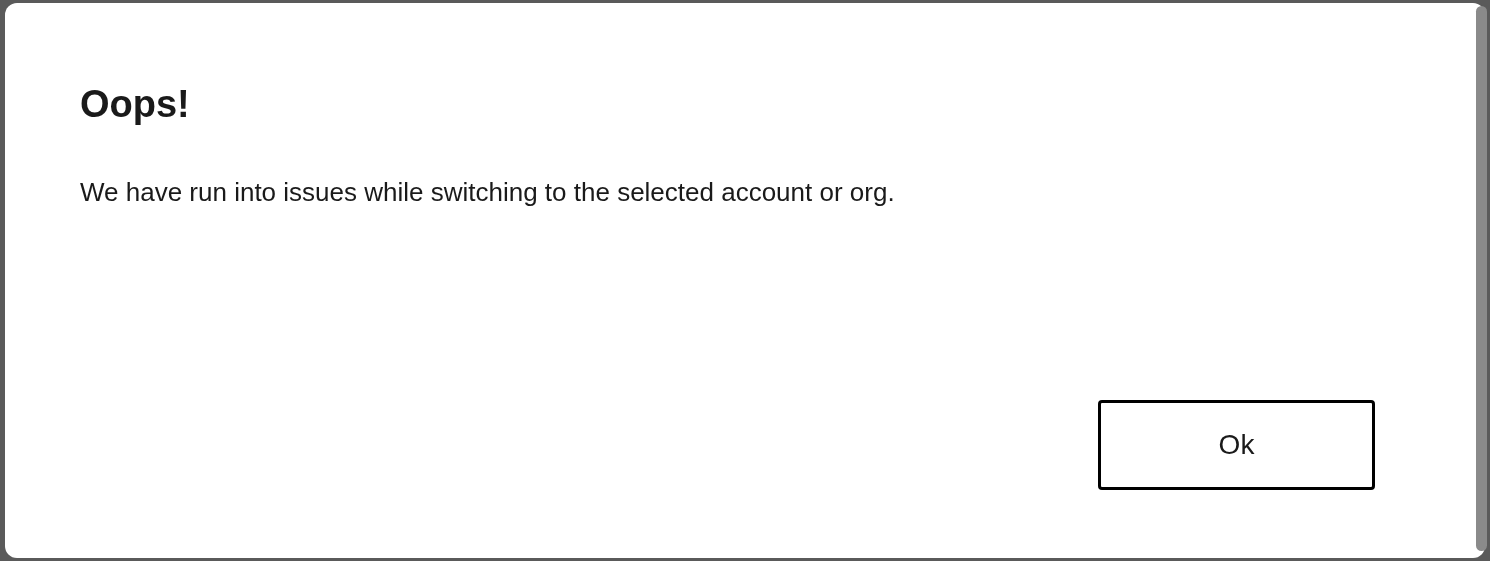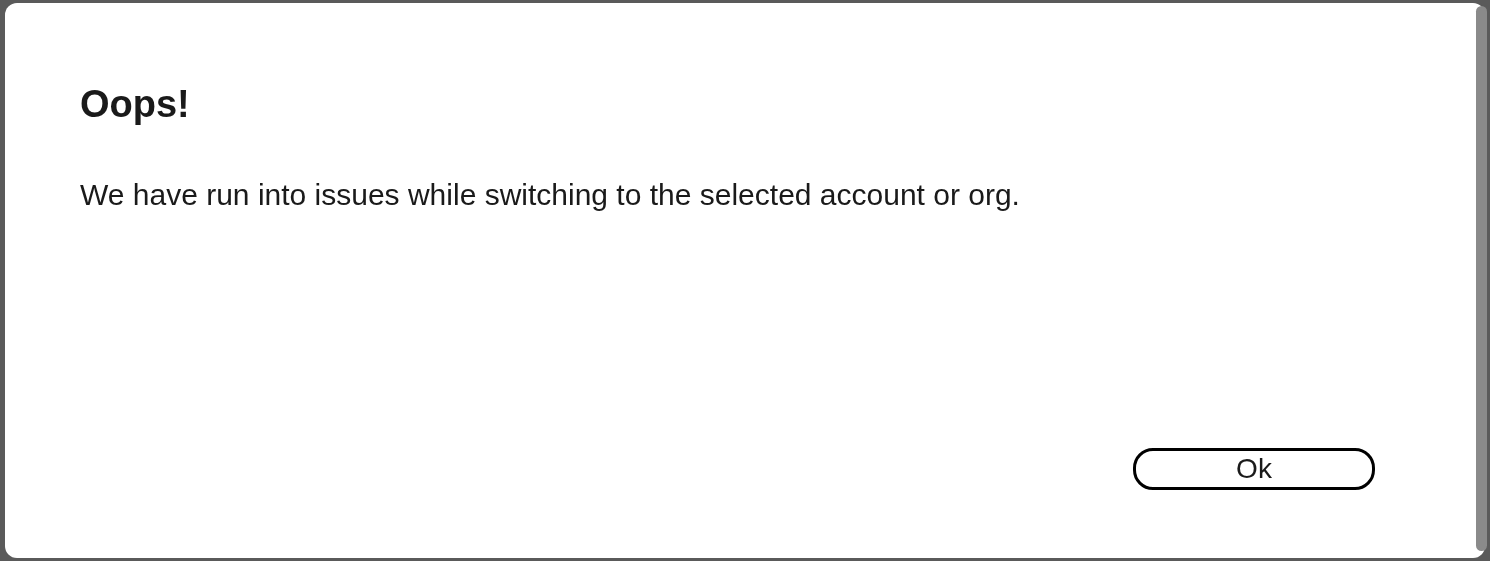--- a/index.html
+++ b/index.html
@@ -26,36 +26,36 @@
       display: flex;
       flex-direction: column;
     }
     .dialog-title {
       font-size: 38px;
       font-weight: 700;
       color: #1a1a1a;
       margin-bottom: 48px;
     }
     .dialog-message {
-      font-size: 30px;
+      font-size: 26px;
       font-weight: 400;
       color: #1a1a1a;
       line-height: 1.4;
     }
     .dialog-actions {
       position: absolute;
       bottom: 68px;
       right: 110px;
     }
     .ok-button {
       background: #ffffff;
       border: 3px solid #000000;
-      border-radius: 20px;
-      padding: 2px 0;
-      width: 242px;
+      border-radius: 4px;
+      padding: 26px 0;
+      width: 277px;
       font-size: 28px;
       font-family: inherit;
       color: #1a1a1a;
       cursor: pointer;
       text-align: center;
     }
     .scrollbar {
       position: absolute;
       right: 3px;
       top: 6px;

